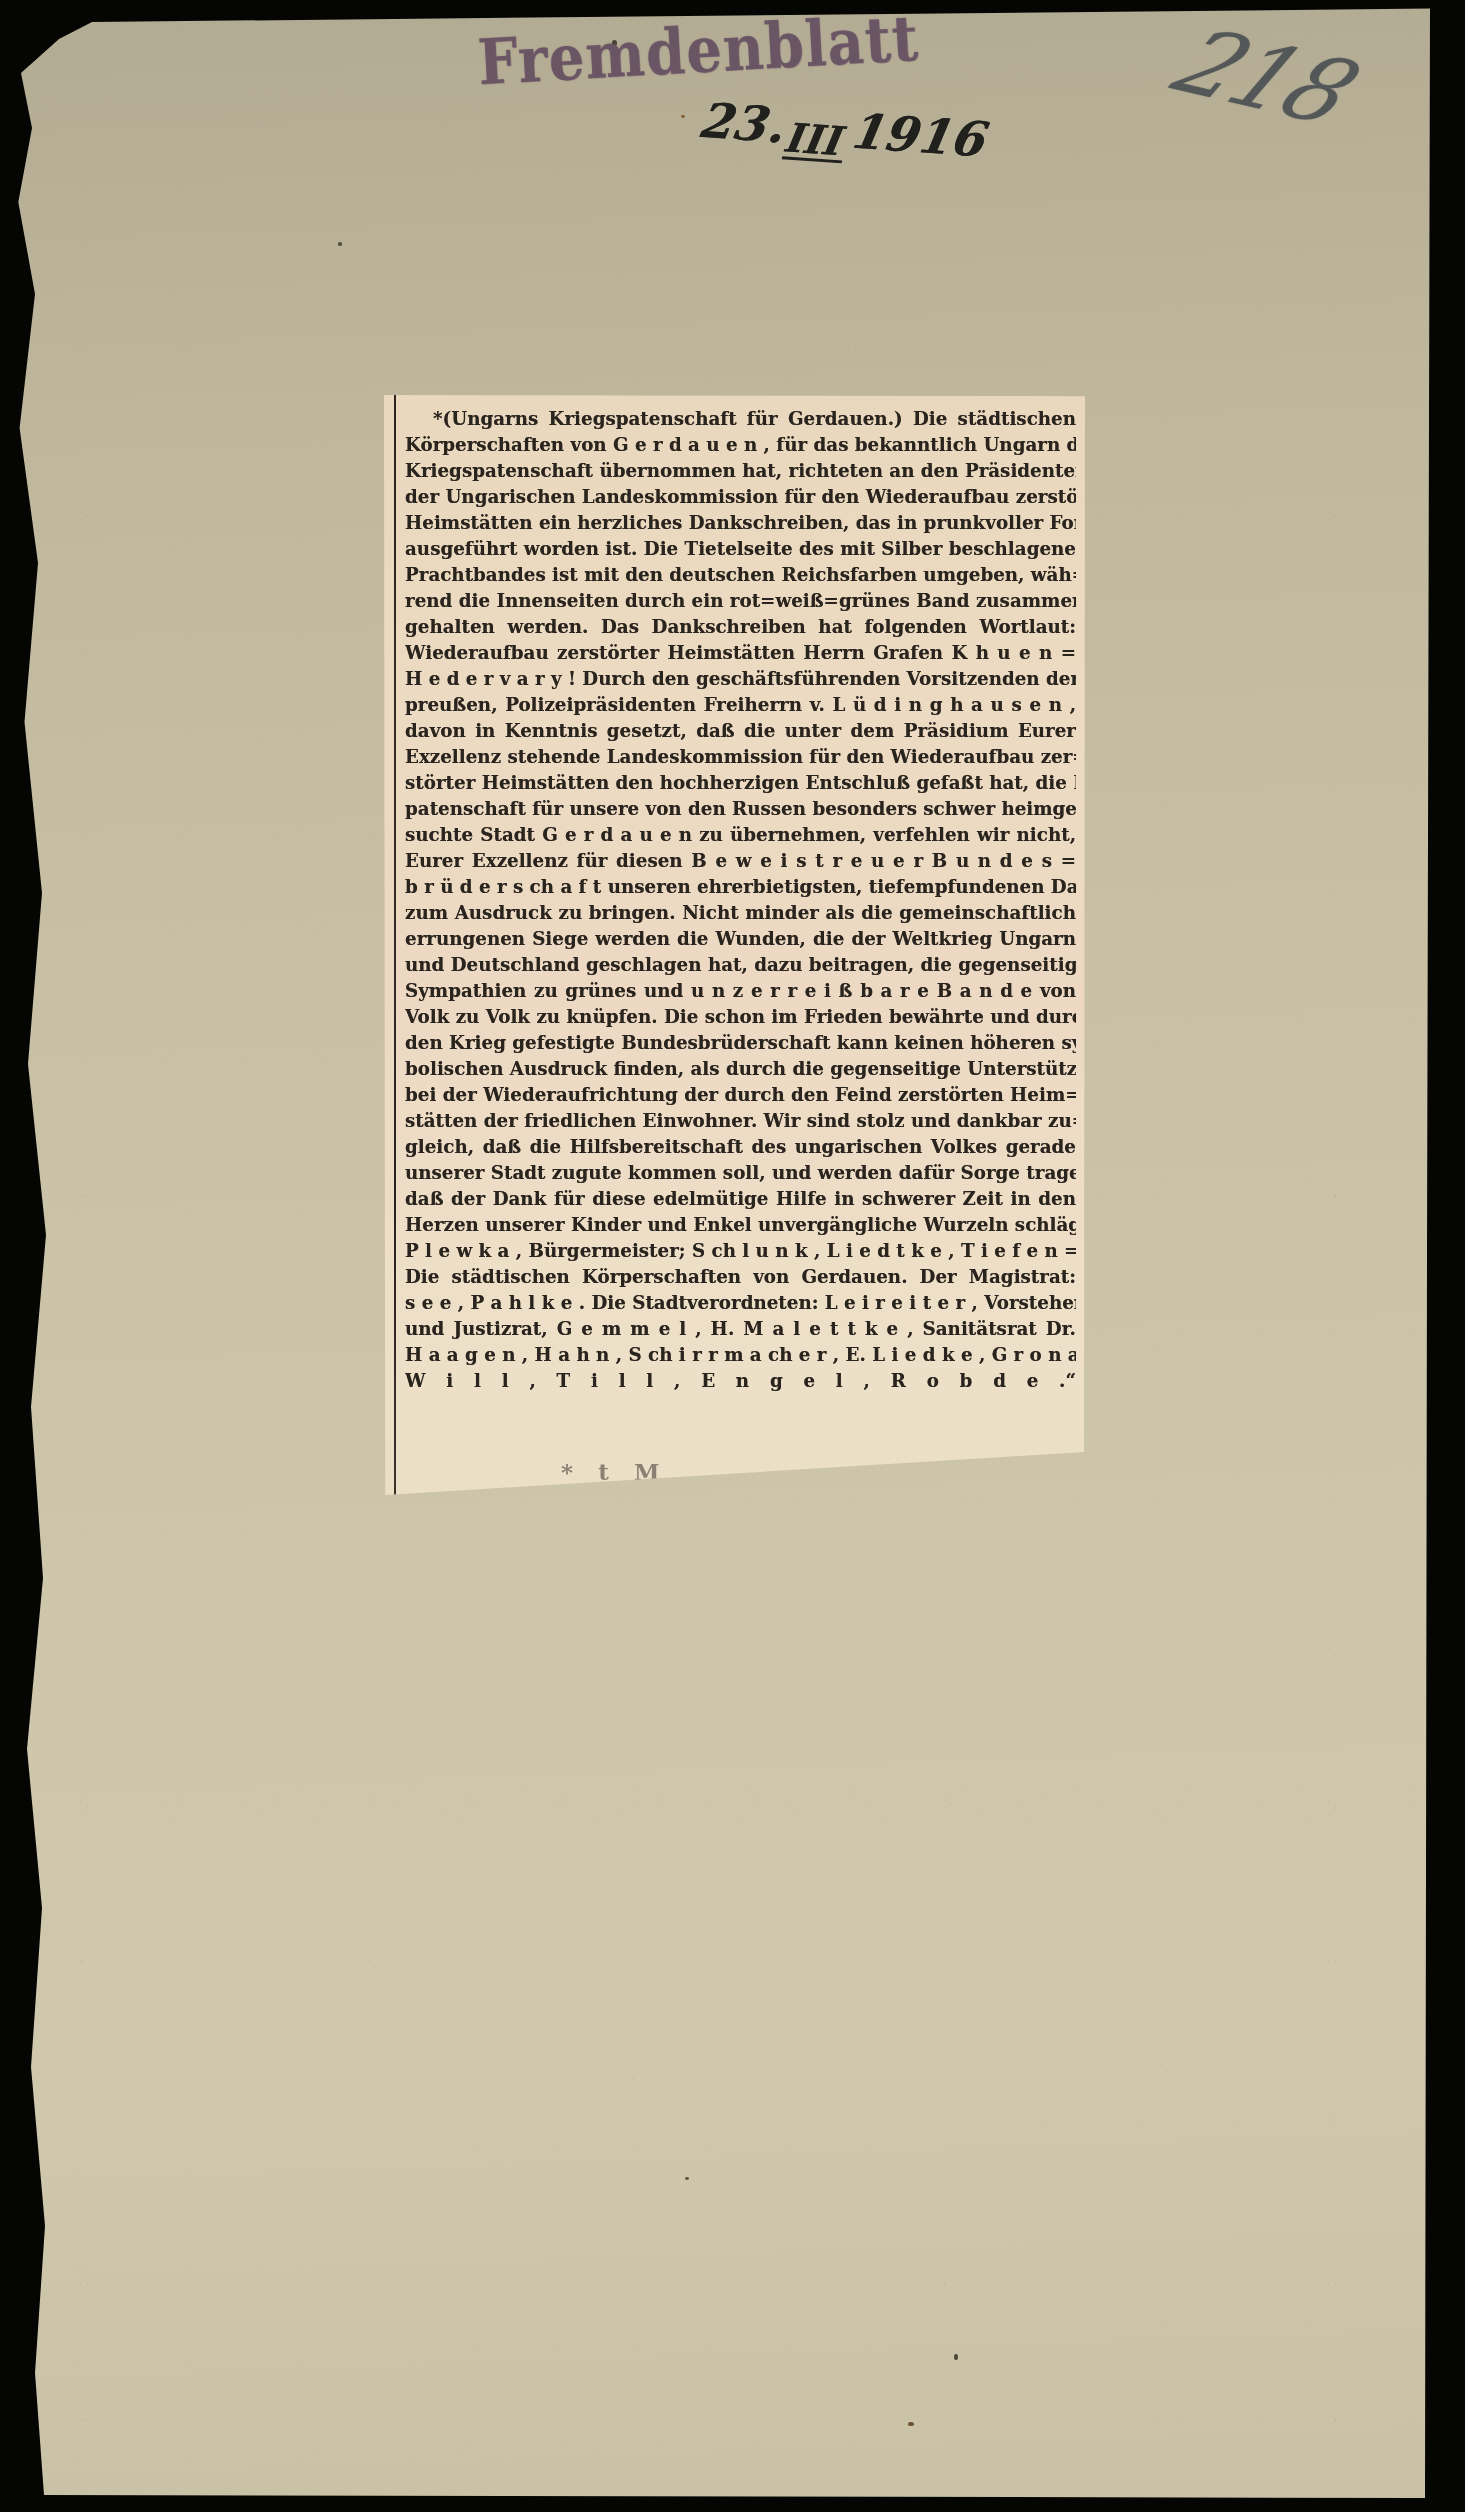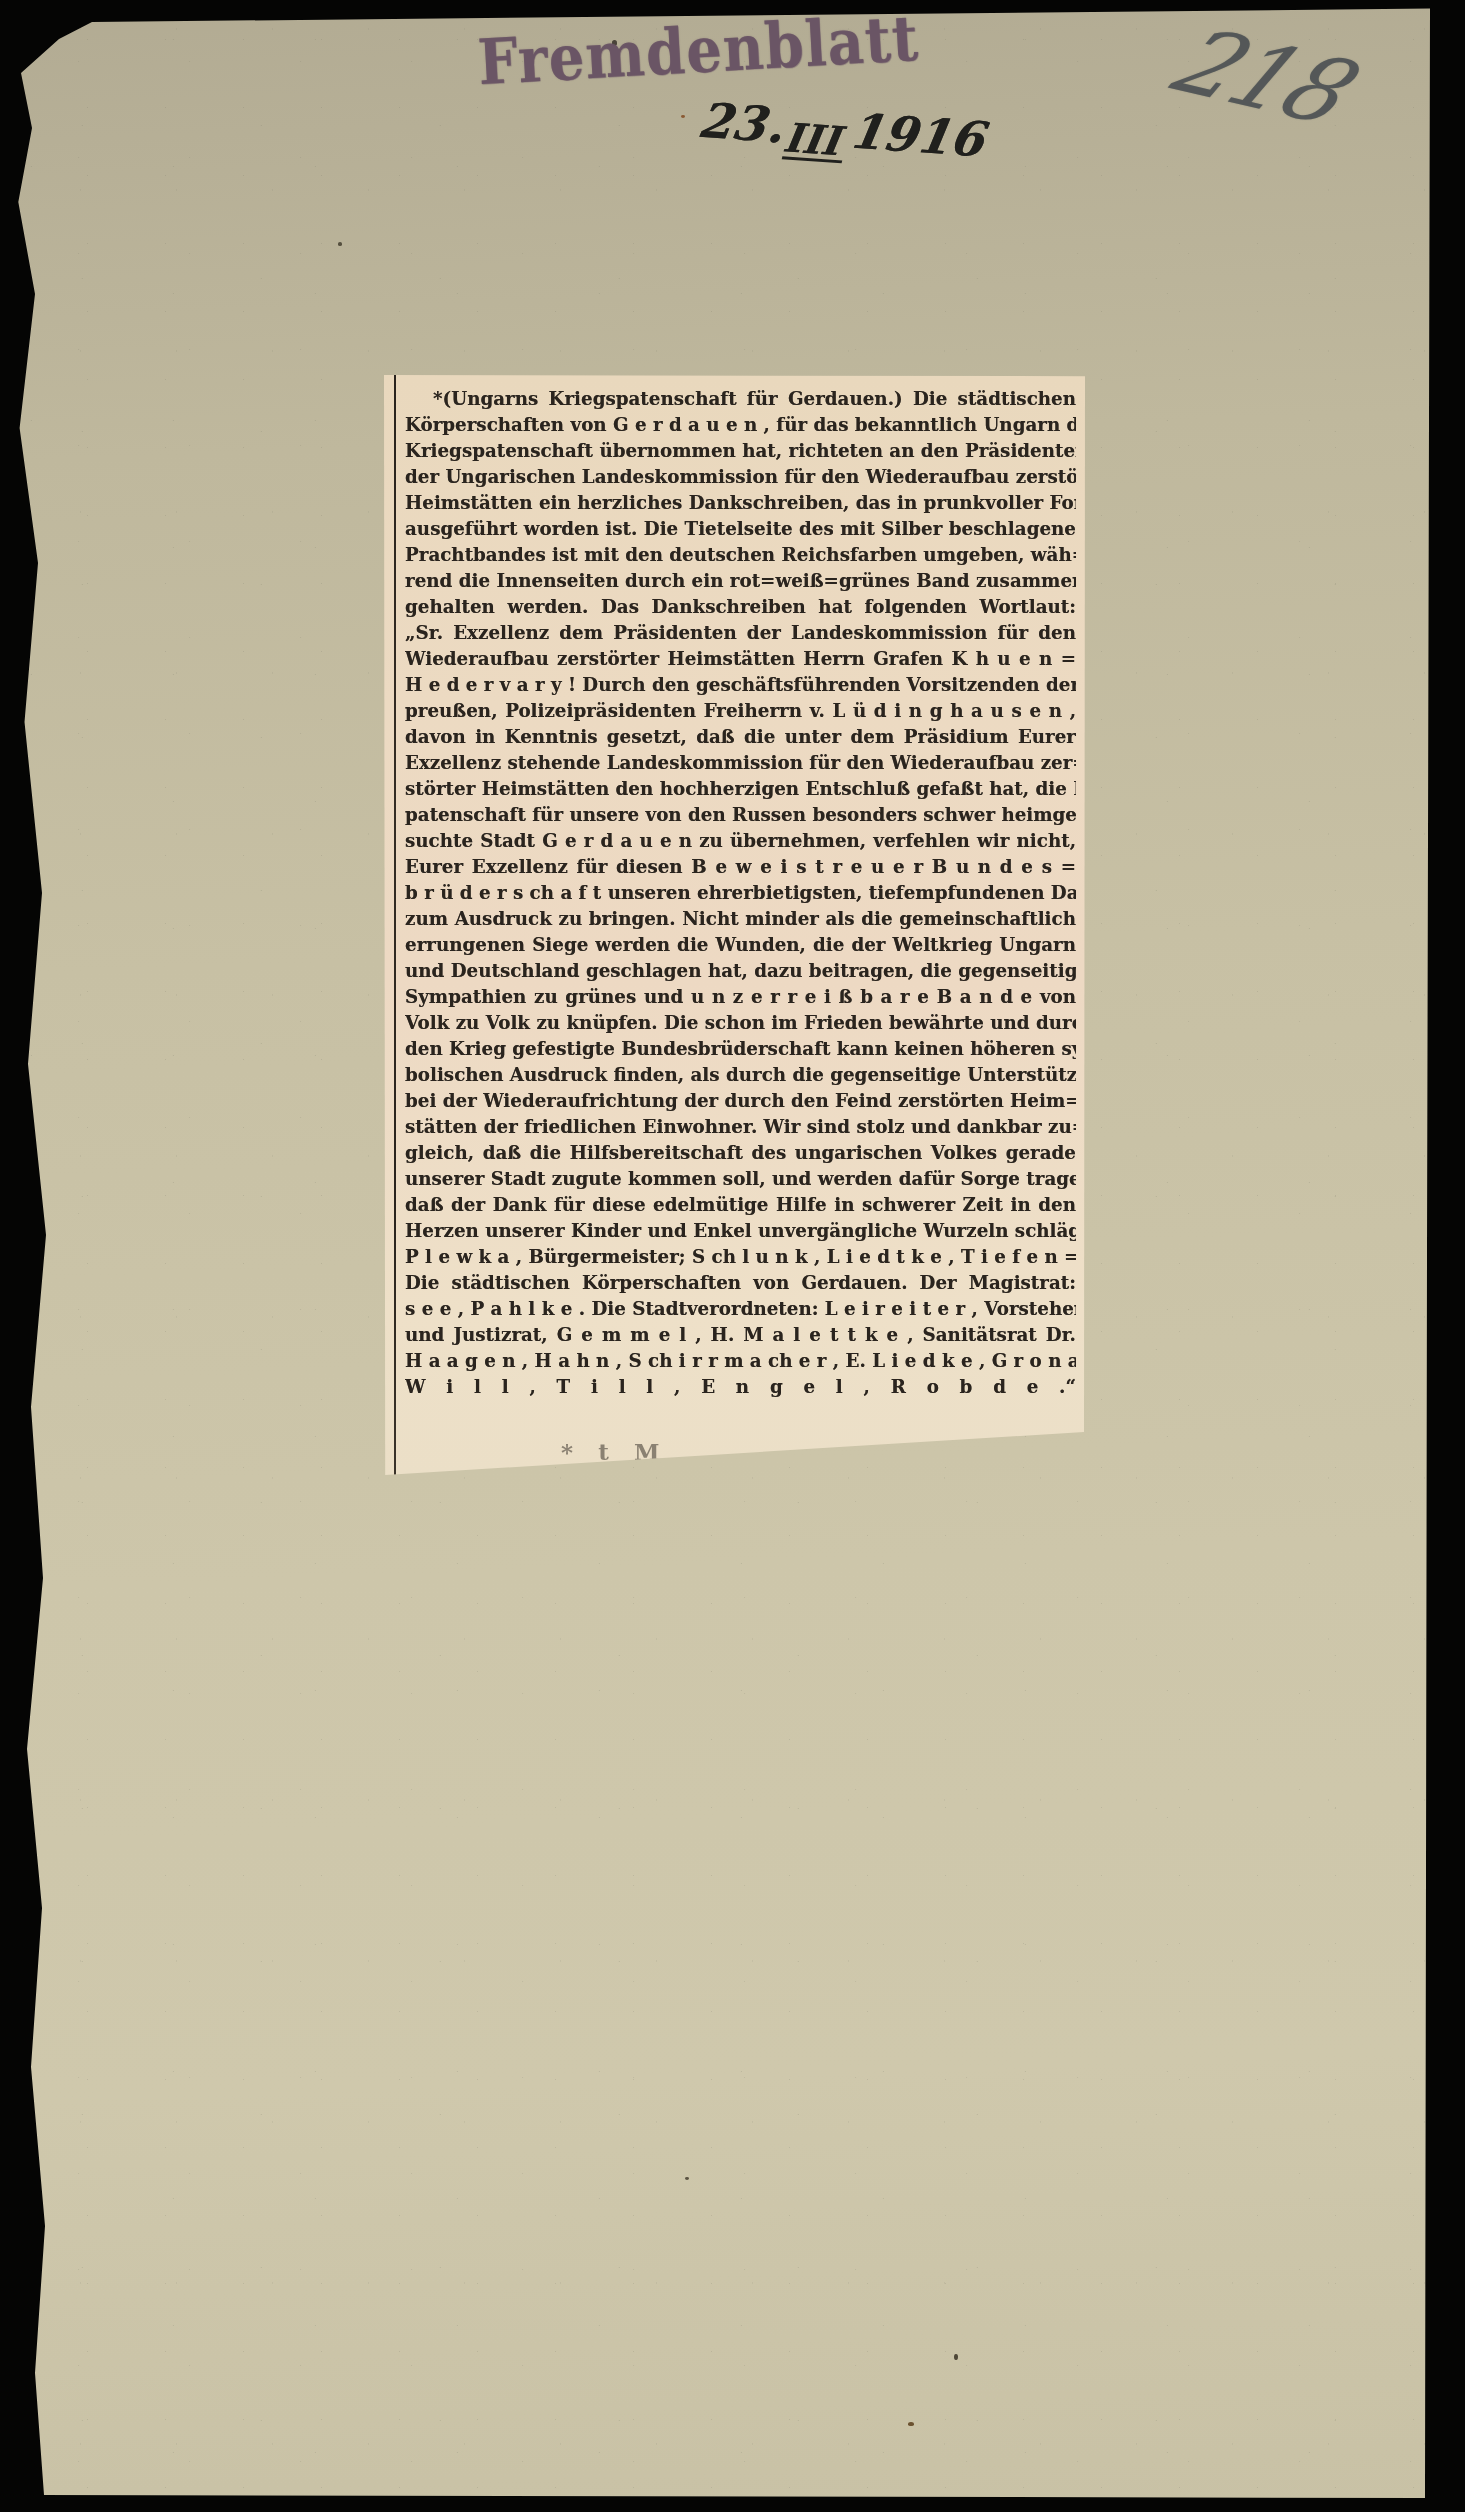--- a/index.html
+++ b/index.html
@@ -99,21 +99,21 @@
     color: rgba(72, 77, 80, 0.82);
     transform: rotate(13deg) skewX(-18deg);
     transform-origin: left top;
     letter-spacing: -3.7px;
     text-shadow: 0 0 1.2px rgba(72,77,80,.4);
   }
   
   #clipping {
     position: absolute;
     left: 384px;
-    top: 375px;
+    top: 395px;
     width: 701px;
     height: 1101px;
     background: linear-gradient(180deg,
       #e9d8bd 0%, #ecdac2 30%, #edd9c3 55%, #eee0c8 85%, #ebdfc7 100%);
     clip-path: polygon(0 0, 701px 1.2px, 700px 1057px, 1.2px 1100px);
     box-shadow: 0 0 6.1px rgba(40,35,25,.28);
   }
   #column-rule {
     position: absolute;
     left: 9.8px;
@@ -182,21 +182,20 @@
     <div id="clipping-text">
         <div class="news-line">*(Ungarns Kriegspatenschaft für Gerdauen.) Die städtischen</div>
         <div class="news-line">Körperschaften von G e r d a u e n , für das bekanntlich Ungarn die</div>
         <div class="news-line">Kriegspatenschaft übernommen hat, richteten an den Präsidenten</div>
         <div class="news-line">der Ungarischen Landeskommission für den Wiederaufbau zerstörter</div>
         <div class="news-line">Heimstätten ein herzliches Dankschreiben, das in prunkvoller Form</div>
         <div class="news-line">ausgeführt worden ist. Die Tietelseite des mit Silber beschlagenen</div>
         <div class="news-line">Prachtbandes ist mit den deutschen Reichsfarben umgeben, wäh=</div>
         <div class="news-line">rend die Innenseiten durch ein rot=weiß=grünes Band zusammen=</div>
         <div class="news-line">gehalten werden. Das Dankschreiben hat folgenden Wortlaut:</div>
-        <div class="news-line">„Sr. Exzellenz dem Präsidenten der Landeskommission für den</div>
         <div class="news-line">Wiederaufbau zerstörter Heimstätten Herrn Grafen K h u e n =</div>
         <div class="news-line">H e d e r v a r y !  Durch den geschäftsführenden Vorsitzenden der</div>
         <div class="news-line">preußen, Polizeipräsidenten Freiherrn v. L ü d i n g h a u s e n ,</div>
         <div class="news-line">davon in Kenntnis gesetzt, daß die unter dem Präsidium Eurer</div>
         <div class="news-line">Exzellenz stehende Landeskommission für den Wiederaufbau zer=</div>
         <div class="news-line">störter Heimstätten den hochherzigen Entschluß gefaßt hat, die Mit=</div>
         <div class="news-line">patenschaft für unsere von den Russen besonders schwer heimge=</div>
         <div class="news-line">suchte Stadt G e r d a u e n zu übernehmen, verfehlen wir nicht,</div>
         <div class="news-line">Eurer Exzellenz für diesen B e w e i s  t r e u e r  B u n d e s =</div>
         <div class="news-line">b r ü d e r s ch a f t unseren ehrerbietigsten, tiefempfundenen Dank</div>

